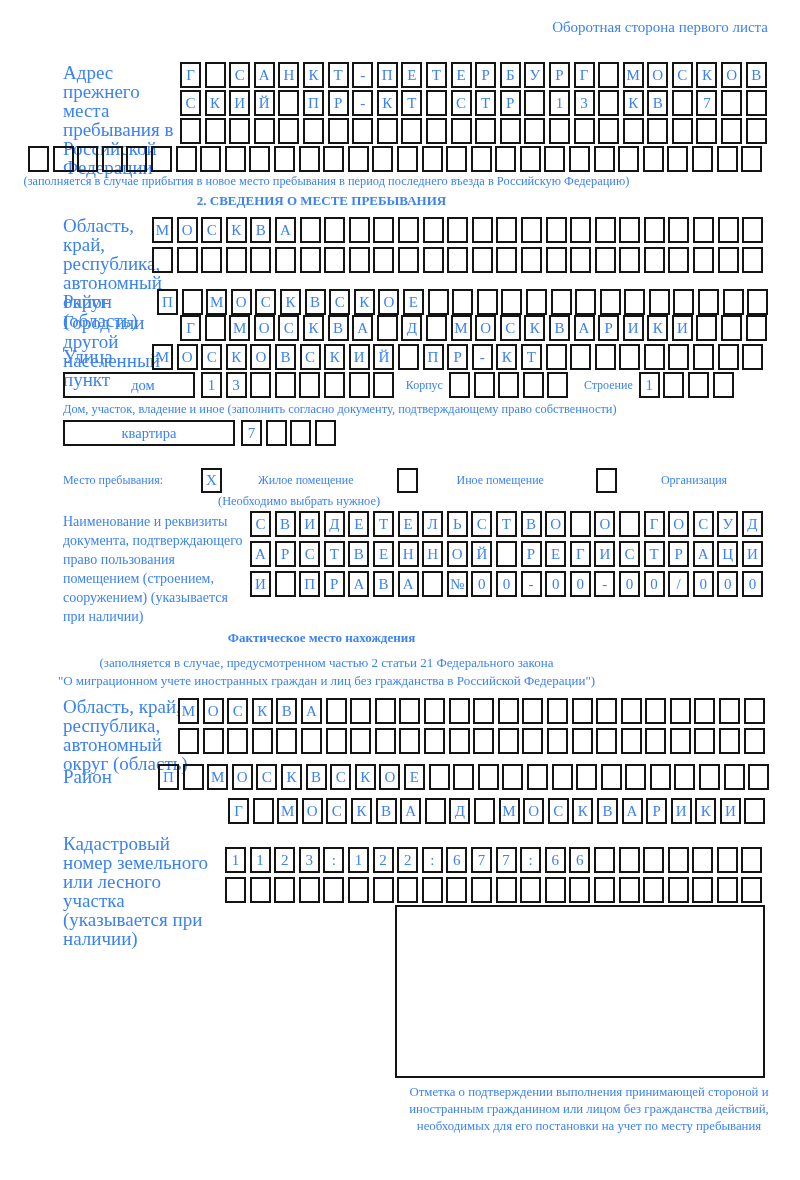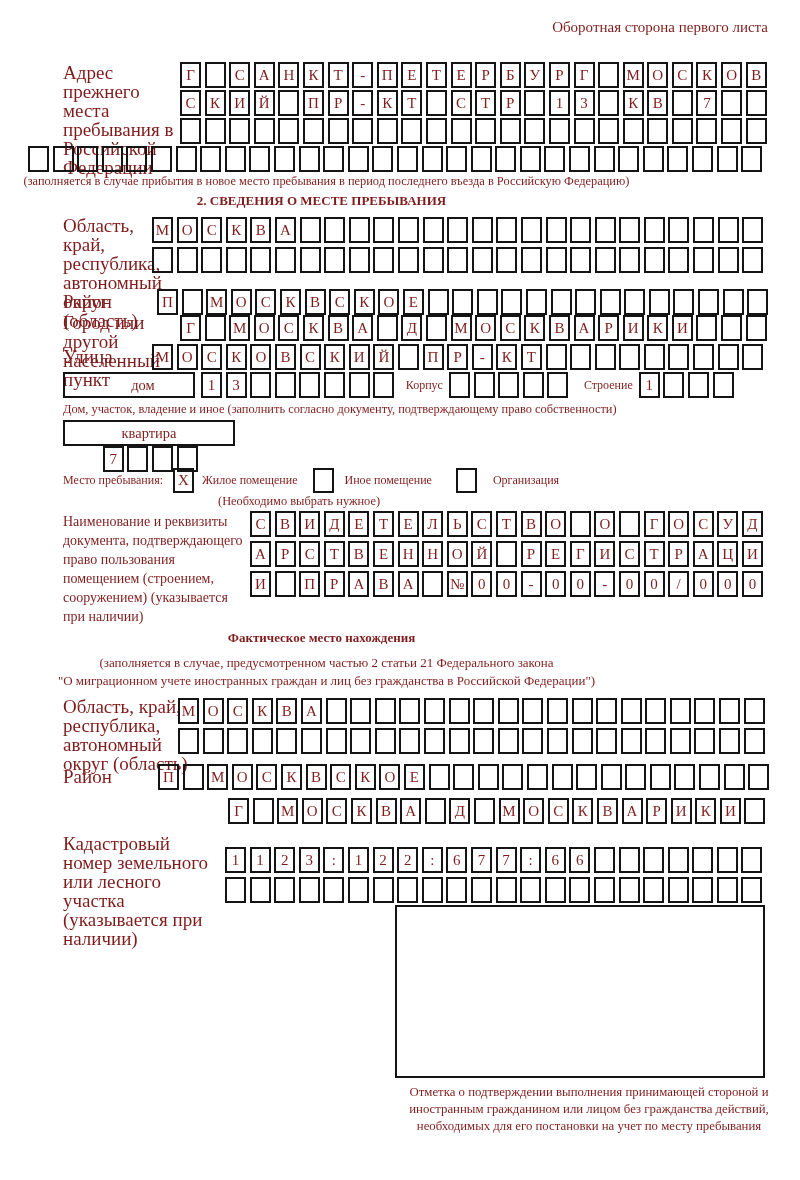--- a/index.html
+++ b/index.html
@@ -1,31 +1,31 @@
 <!DOCTYPE html>
 <html><head>
 <meta charset="utf-8">
 <style>
   html,body{margin:0;padding:0;background:#fff;}
   #page{position:relative;width:800px;height:1180px;background:#fff;overflow:hidden;
-        font-family:"Liberation Serif", serif;color:#7f1d1d;}
+        font-family:"Liberation Serif", serif;color:#3b82f6;}
   .lbl{position:absolute;font-size:19px;line-height:19px;}
   .note{position:absolute;font-size:12.4px;line-height:15px;}
   .center{left:0;width:653px;text-align:center;}
   .title{position:absolute;left:0;width:643px;text-align:center;font-weight:bold;font-size:13px;}
   .cellrow{position:absolute;display:flex;}
   .cell{box-sizing:border-box;flex:0 0 21px;width:21px;height:26px;margin-right:3.6px;
         border:2px solid #141414;display:flex;align-items:center;justify-content:center;
         font-size:15px;line-height:1;}
   .wbox{box-sizing:border-box;height:26px;border:2px solid #141414;display:flex;
         align-items:center;justify-content:center;font-size:14.5px;}
   .inline-lbl{font-size:12px;line-height:26px;white-space:nowrap;}
   .chk{box-sizing:border-box;width:21px;height:25px;border:2px solid #141414;display:inline-flex;
        align-items:center;justify-content:center;font-size:15px;}
-  .chkrow{position:absolute;display:flex;align-items:center;}
+  .chkrow{position:absolute;display:flex;align-items:center;gap:28px;}
   .stamp-box{position:absolute;box-sizing:border-box;border:2px solid #141414;}
 </style>
 </head>
 <body>
 
 <div id="page">
 
   <div class="lbl" style="top:18px;right:32px;font-size:15px;">Оборотная сторона первого листа</div>
 
   <div class="lbl" style="top:63px;left:63px;width:125px;">Адрес прежнего места пребывания в Российской Федерации</div>
@@ -308,21 +308,21 @@
     <span class="inline-lbl" style="margin:0 6px 0 12px;">Строение</span>
     <div style="display:flex;">
         <span class="cell">1</span>
         <span class="cell"></span>
         <span class="cell"></span>
         <span class="cell"></span>
       </div>
   </div>
   <div class="note" style="top:402px;left:63px;">Дом, участок, владение и иное (заполнить согласно документу, подтверждающему право собственности)</div>
 
-  <div class="cellrow" style="top:420px;left:63px;align-items:center;flex-direction:column;">
+  <div class="cellrow" style="top:420px;left:63px;align-items:flex-end;">
     <div class="wbox" style="width:172px;margin-right:6px;">квартира</div>
     <div style="display:flex;">
         <span class="cell">7</span>
         <span class="cell"></span>
         <span class="cell"></span>
         <span class="cell"></span>
       </div>
   </div>
 
   <div class="chkrow" style="top:467px;left:63px;">

